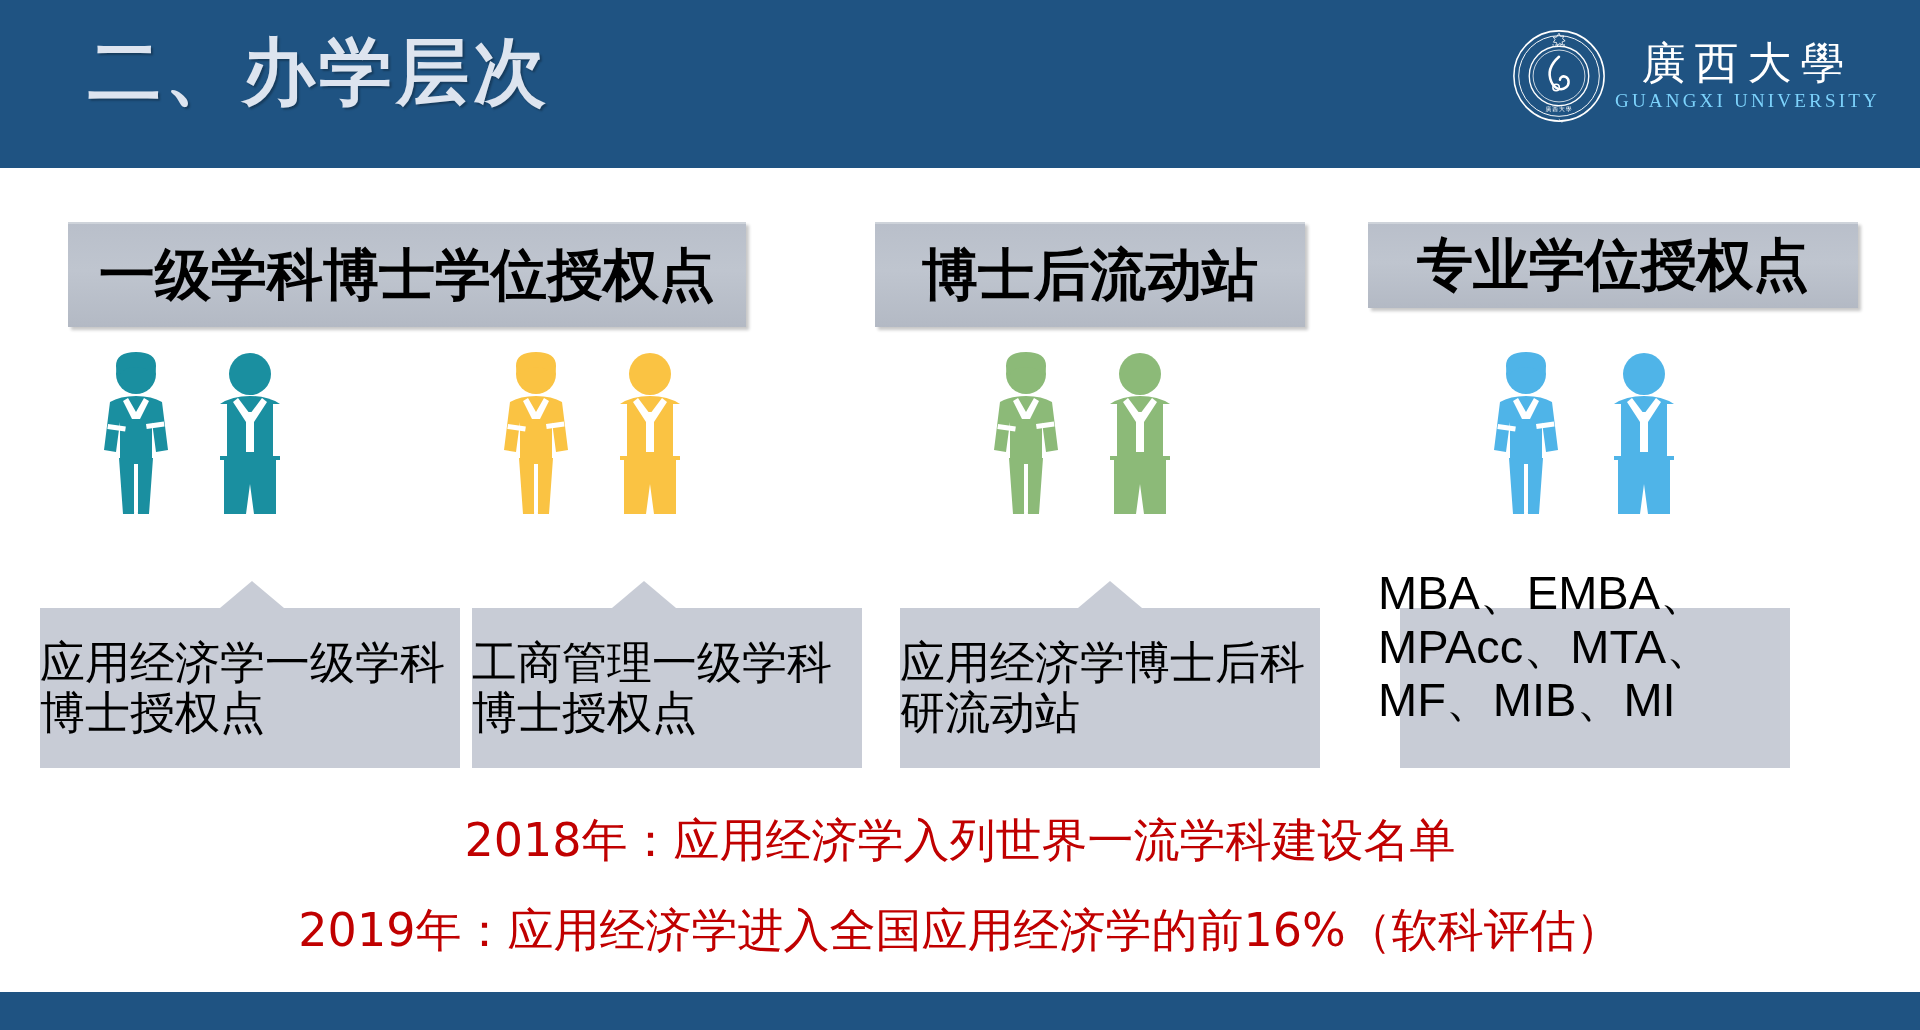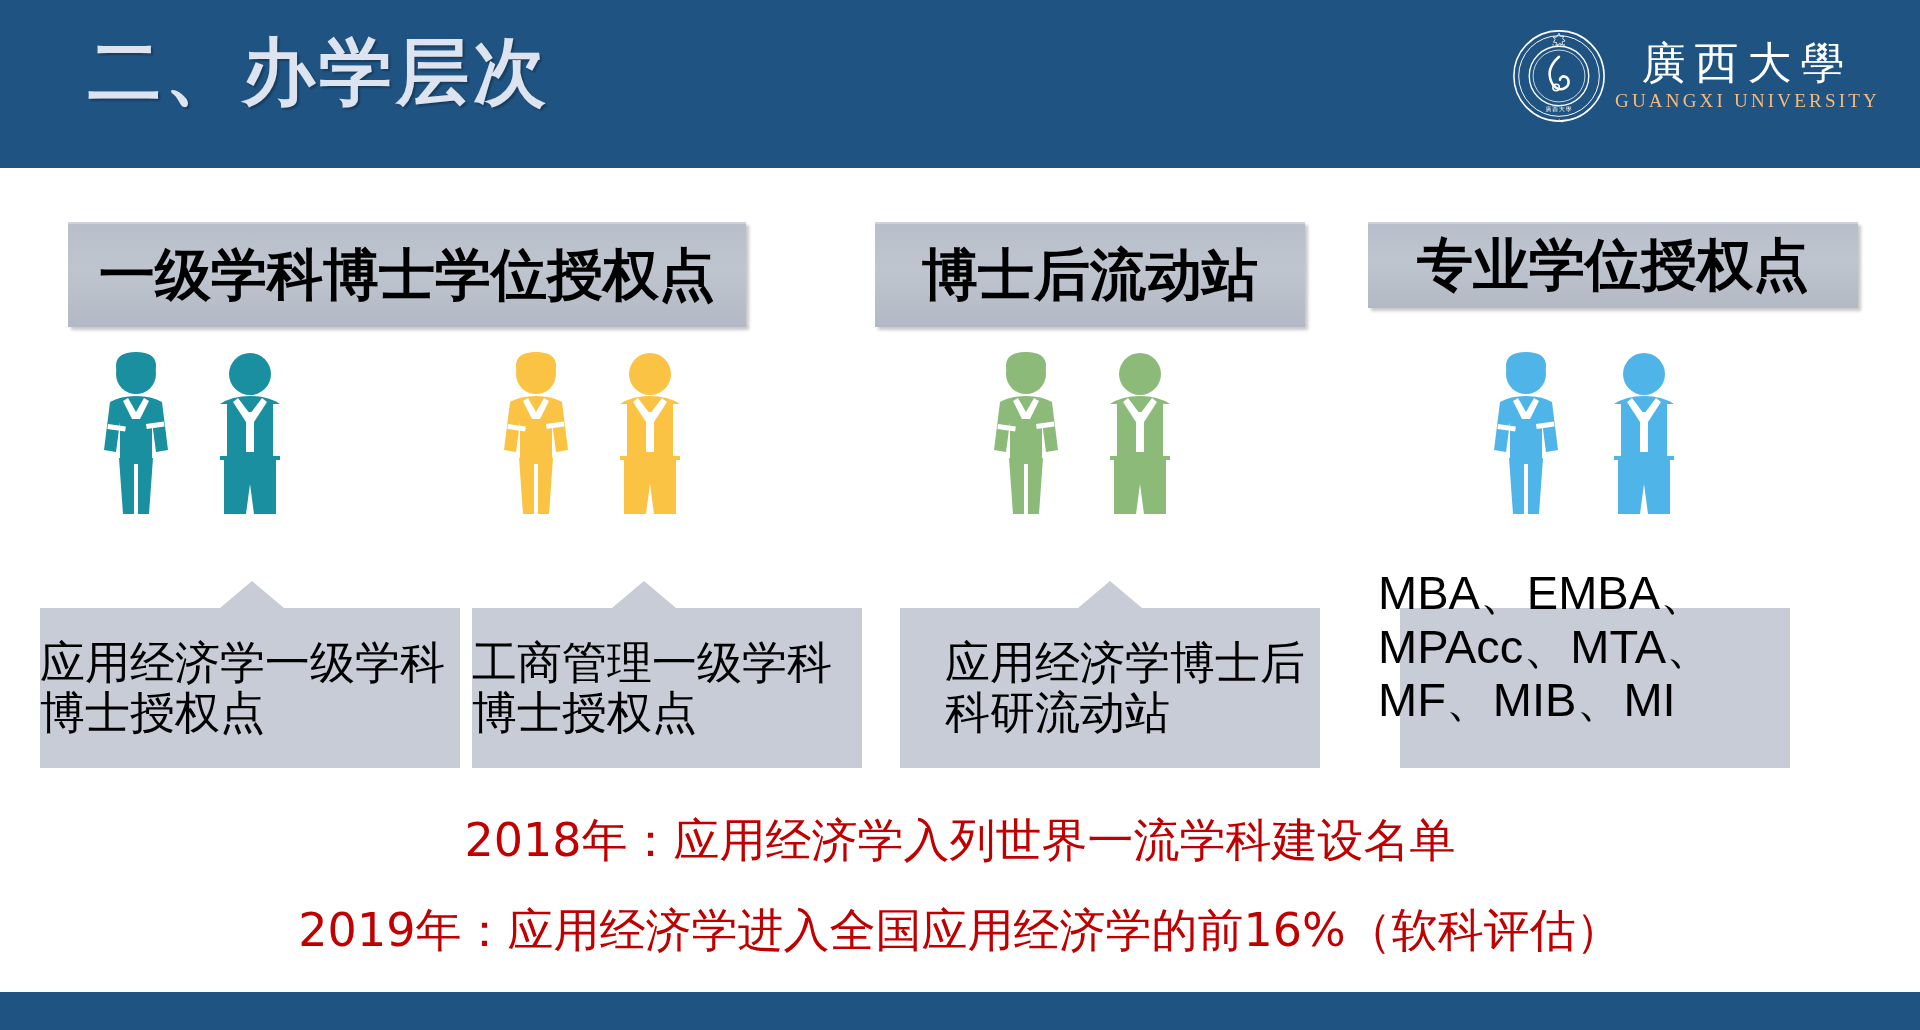--- a/index.html
+++ b/index.html
@@ -29,21 +29,21 @@
     display:flex; align-items:center; gap:8px;
   }
   .logo-seal { width:96px; height:96px; }
   .logo-text { display:flex; flex-direction:column; align-items:center; }
   .logo-cn {
     font-size:44px; color:#ffffff; letter-spacing:9px;
     font-family:"DejaVu Serif","Liberation Serif",serif;
     line-height:1.05; white-space:nowrap;
   }
   .logo-en {
-    font-size:19px; color:#fdba74; letter-spacing:3.2px;
+    font-size:19px; color:#7dd3fc; letter-spacing:3.2px;
     font-family:"Liberation Serif","DejaVu Serif",serif;
     margin-top:4px; white-space:nowrap;
   }
 
   
   .footer {
     position:absolute; left:0; bottom:0; width:1920px; height:38px;
     background:#1f5382;
   }
 
@@ -83,21 +83,21 @@
   }
   .caption .tip {
     position:absolute; top:-27px; left:50%; transform:translateX(-50%);
     width:0; height:0;
     border-left:32px solid transparent;
     border-right:32px solid transparent;
     border-bottom:27px solid #c8ccd6;
   }
   #cap0 { left:40px;   top:608px; width:420px;  height:160px; font-size:45px; }
   #cap1 { left:472px;  top:608px; width:390px;  height:160px; font-size:45px; }
-  #cap2 { left:900px;  top:608px; width:420px;  height:160px; font-size:45px;padding-left:45px; }
+  #cap2 { left:900px;  top:608px; width:420px;  height:160px; font-size:45px; }
   #cap3 { left:1400px; top:608px; width:390px;  height:160px; font-size:45px; }
 
   #cap0 .tip { left:212px; }
   #cap1 .tip { left:172px; }
   #cap2 .tip { left:210px; }
 
   
   #cap3 .cap-text {
     position:absolute; left:-22px; top:-42px; width:434px;
     font-size:47px; line-height:1.14;

